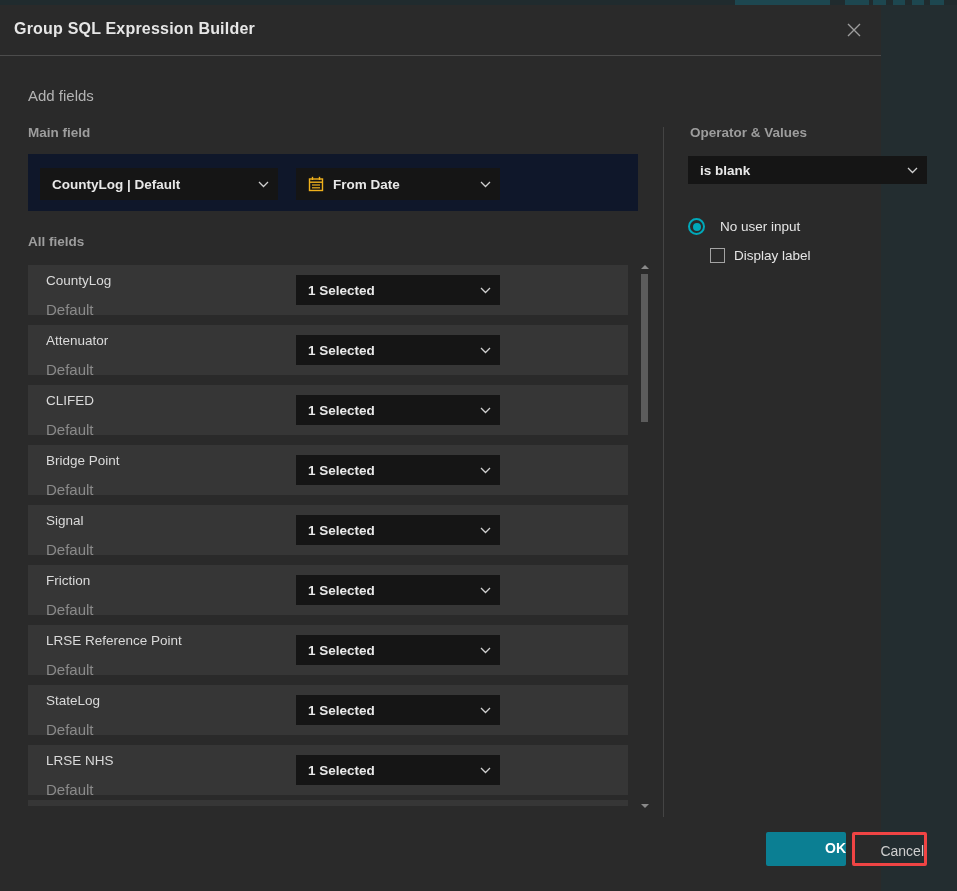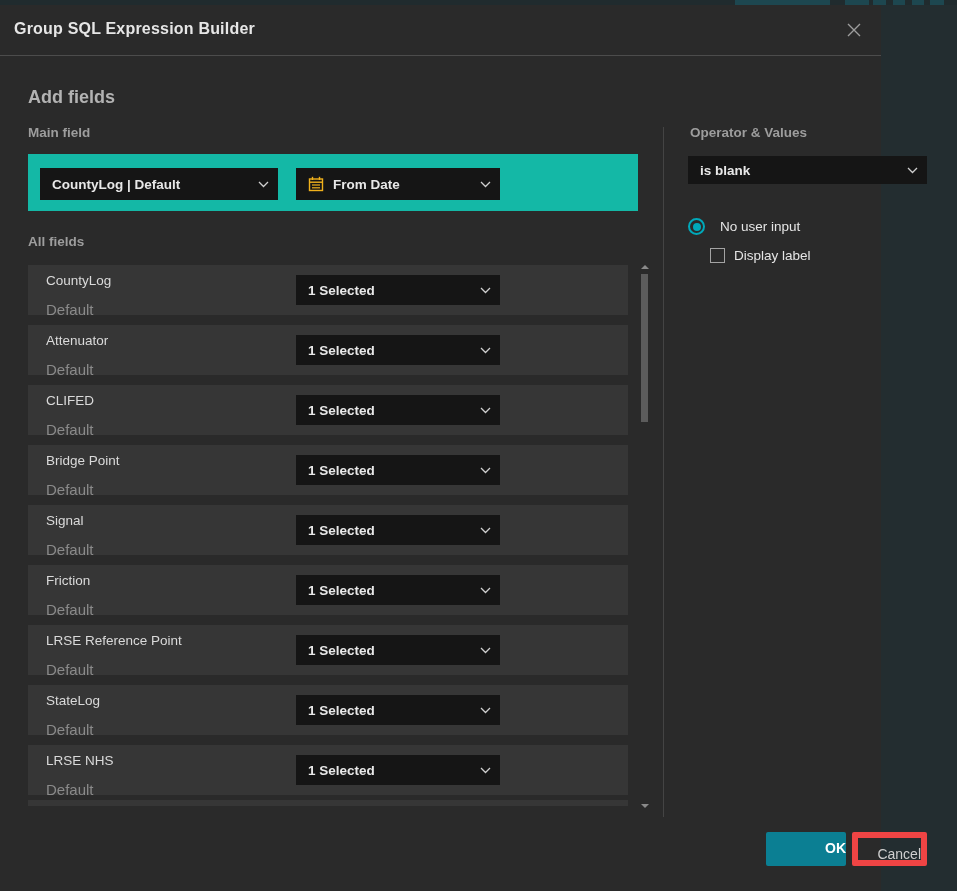--- a/index.html
+++ b/index.html
@@ -15,26 +15,26 @@
   .backdrop-strip { position:absolute; top:0; left:0; width:957px; height:5px; background:#202b2e; }
   .backdrop-strip .frag { position:absolute; top:0; height:5px; background:#1d4750; }
 
   
   .dialog { position:absolute; top:5px; left:0; width:881px; height:886px; background:#2a2a2a; }
 
   .dlg-header { position:absolute; top:0; left:0; right:0; height:51px; border-bottom:1px solid #4c4c4c; }
   .dlg-title { position:absolute; left:14px; top:15px; font-size:16px; font-weight:bold; color:#e6e6e6; letter-spacing:.2px; }
   .close-btn { position:absolute; right:15px; top:13px; width:24px; height:24px; color:#9d9d9d; font-size:20px; line-height:24px; text-align:center; cursor:pointer; }
 
-  .section-title { position:absolute; left:28px; top:82px; font-size:18px; font-weight:bold; color:#b3b3b3;text-align:right; }
+  .section-title { position:absolute; left:28px; top:82px; font-size:15px; font-weight:normal; color:#b3b3b3;text-align:right; }
 
   .group-label { position:absolute; font-size:13.5px; font-weight:600; color:#9d9d9d; }
 
   
-  .main-panel { position:absolute; left:28px; top:149px; width:610px; height:57px; background:#14b8a6; }
+  .main-panel { position:absolute; left:28px; top:149px; width:610px; height:57px; background:#0f172a; }
 
   .select {
     position:absolute; background:#151515; color:#e8e8e8;
     font-size:13.5px; font-weight:600; display:flex; align-items:center;
     padding:0 28px 0 12px; cursor:pointer;
   }
   .select .chev { position:absolute; right:9px; top:50%; margin-top:-3px; }
   .select .cal-icon { margin-right:9px; flex:0 0 auto; display:inline-flex; }
 
   
@@ -62,21 +62,21 @@
   .radio-dot { width:8px; height:8px; border-radius:50%; background:#00a9ba; }
   .radio-label { margin-left:15px; font-size:13.5px; color:#e5e5e5; }
 
   .check-row { position:absolute; left:710px; top:243px; display:flex; align-items:center; cursor:pointer;justify-content:flex-end; }
   .checkbox { width:15px; height:15px; border:1px solid #a3a3a3; background:transparent; }
   .check-label { margin-left:9px; font-size:13.5px; color:#e5e5e5; }
 
   
   .btn { position:absolute; top:827px; height:34px; font-size:14px; text-align:right; line-height:32px; cursor:pointer; border-radius:2px; }
   .btn-ok { left:766px; width:80px; background:#0b7f93; color:#ffffff; font-weight:600; }
-  .btn-cancel { left:852px; width:75px; background:transparent; border:6px solid #ef4444; color:#cfcfcf; }
+  .btn-cancel { left:852px; width:75px; background:transparent; border:3px solid #ef4444; color:#cfcfcf; }
 
   svg { display:block; }
 </style>
 </head>
 <body>
 
 <div class="backdrop-strip">
   <div class="frag" style="left:735px;width:95px;"></div>
   <div class="frag" style="left:845px;width:24px;"></div>
   <div class="frag" style="left:873px;width:13px;"></div>

